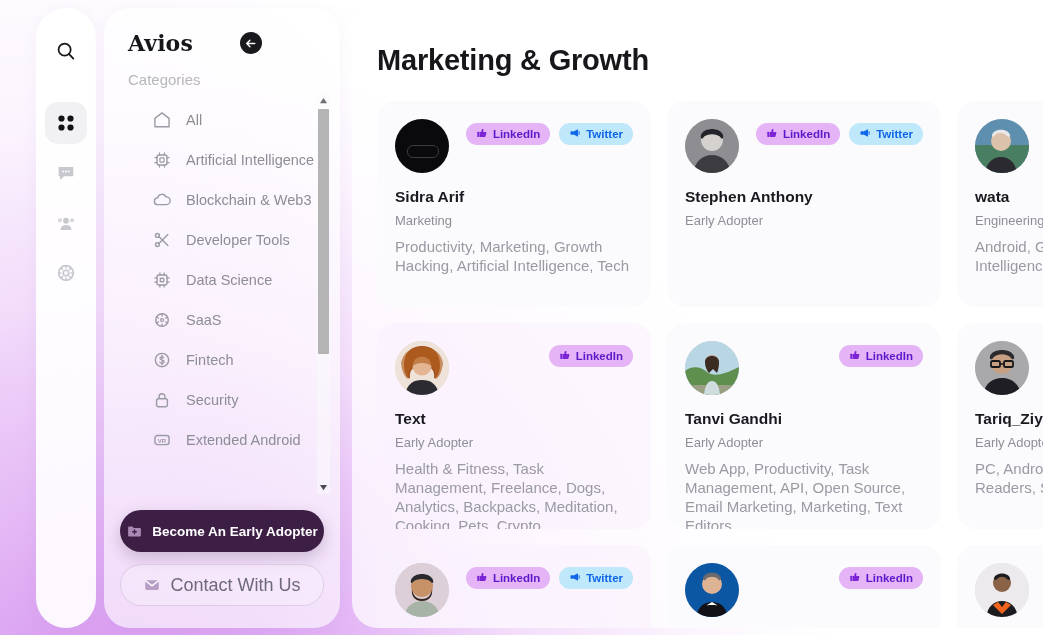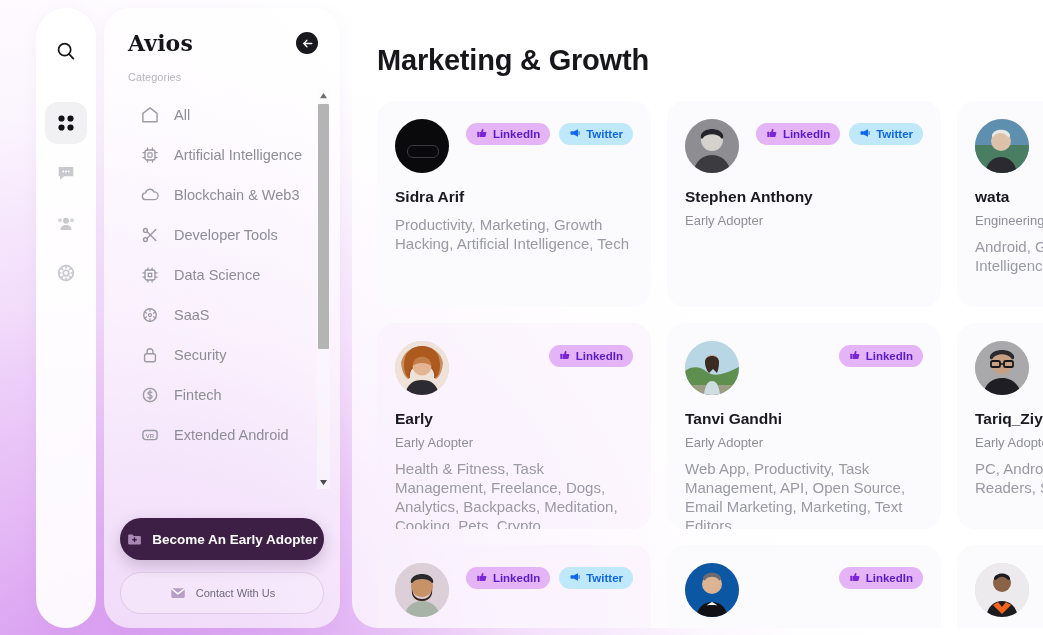--- a/index.html
+++ b/index.html
@@ -53,52 +53,52 @@
   .sidebar {
     position: absolute;
     left: 104px; top: 8px;
     width: 236px; height: 620px;
     background: rgba(255,255,255,0.62);
     border-radius: 26px;
     overflow: hidden;
     box-shadow: 0 1px 14px rgba(150,110,180,0.06);
   }
   .sb-head {
-    display: flex; align-items: center; justify-content: space-between;
+    display: flex; align-items: center; 
     padding: 22px 22px 0 24px;
     gap: 47px;
   }
   .sb-logo {
     font-family: "DejaVu Serif", "Liberation Serif", serif;
     font-size: 22px;
     font-weight: 700;
     color: #16161a;
     letter-spacing: 0.1px;
   }
   .sb-back {
     width: 22px; height: 22px;
     border-radius: 50%;
     background: #19191d;
     display: flex; align-items: center; justify-content: center;
     cursor: pointer;
     flex: 0 0 auto;
   }
   .sb-sub {
-    font-size: 11px;
+    font-size: 15px;
     color: #b7b6bd;
     padding: 15px 0 4px 24px;
   }
 
   .cat-scroll {
     position: relative;
     height: 400px;
     margin-top: 2px;
     overflow: hidden;
   }
-  .cat-list { padding-left: 36px; padding-top: 6px; }
+  .cat-list { padding-left: 24px; padding-top: 6px; margin-left: 24px; }
   .cat-item {
     display: flex;
     align-items: center;
     gap: 14px;
     height: 40px;
     cursor: pointer;
     color: #8d8d96;
     font-size: 14.5px;
   }
   .cat-item .ico { width: 20px; height: 20px; flex: 0 0 20px; display:flex; align-items:center; justify-content:center;}
@@ -122,21 +122,21 @@
     position: absolute;
     left: 1px; top: 15px;
     width: 11px; height: 245px;
     background: #b4b4b4;
     border-radius: 1px;
     cursor: pointer;
   }
 
   .sb-actions {
     position: absolute;
-    left: 0; right: 0; bottom: 14px;
+    left: 0; right: 0; bottom: 22px;
     padding: 0 16px;
   }
   .btn-primary {
     height: 42px;
     border-radius: 21px;
     background: #3d1f46;
     color: #ffffff;
     display: flex; align-items: center; justify-content: center;
     gap: 9px;
     font-size: 13.5px;
@@ -145,21 +145,21 @@
     box-shadow: 0 6px 16px rgba(61,31,70,0.22);
   }
   .btn-ghost {
     height: 42px;
     margin-top: 12px;
     border-radius: 21px;
     border: 1px solid rgba(140,110,160,0.22);
     color: #6f6a78;
     display: flex; align-items: center; justify-content: center;
     gap: 9px;
-    font-size: 11px;
+    font-size: 18px;
     cursor: pointer;
     background: rgba(255,255,255,0.25);
   }
 
   
   .main {
     position: absolute;
     left: 352px; top: 8px;
     width: 700px; height: 620px;
     background: rgba(255,255,255,0.72);
@@ -368,34 +368,34 @@
                 <circle cx="12" cy="12" r="7.5" fill="none" stroke="#9b9ba4" stroke-width="1.7"></circle>
                 <circle cx="12" cy="12" r="1.8" fill="none" stroke="#9b9ba4" stroke-width="1.5"></circle>
                 <path d="M12 4.5v3M12 16.5v3M5.3 8.2l2.6 1.6M16.1 14.2l2.6 1.6M5.3 15.8l2.6-1.6M16.1 9.8l2.6-1.6" stroke="#9b9ba4" stroke-width="1.4" stroke-linecap="round"></path>
               </svg>
             </span>
             <span class="cat-label">SaaS</span>
           </div>
           <div class="cat-item">
             <span class="ico">
               <svg width="20" height="20" viewBox="0 0 24 24" fill="none">
+                <circle cx="12" cy="12" r="8" fill="none" stroke="#9b9ba4" stroke-width="1.7"></circle>
+                <path d="M14.3 9.3c-.5-.8-1.4-1.2-2.4-1.2-1.4 0-2.4.8-2.4 1.9 0 2.6 5 1.2 5 3.9 0 1.2-1.1 2-2.6 2-1.1 0-2-.4-2.5-1.2M12 6.2v11.6" fill="none" stroke="#9b9ba4" stroke-width="1.5" stroke-linecap="round"></path>
+              </svg>
+            </span>
+            <span class="cat-label">Fintech</span>
+          </div>
+          <div class="cat-item">
+            <span class="ico">
+              <svg width="20" height="20" viewBox="0 0 24 24" fill="none">
                 <rect x="5.5" y="10.5" width="13" height="9.5" rx="2.4" fill="none" stroke="#9b9ba4" stroke-width="1.7"></rect>
                 <path d="M8.5 10.5V8a3.5 3.5 0 017 0v2.5" fill="none" stroke="#9b9ba4" stroke-width="1.7"></path>
               </svg>
             </span>
             <span class="cat-label">Security</span>
-          </div>
-          <div class="cat-item">
-            <span class="ico">
-              <svg width="20" height="20" viewBox="0 0 24 24" fill="none">
-                <circle cx="12" cy="12" r="8" fill="none" stroke="#9b9ba4" stroke-width="1.7"></circle>
-                <path d="M14.3 9.3c-.5-.8-1.4-1.2-2.4-1.2-1.4 0-2.4.8-2.4 1.9 0 2.6 5 1.2 5 3.9 0 1.2-1.1 2-2.6 2-1.1 0-2-.4-2.5-1.2M12 6.2v11.6" fill="none" stroke="#9b9ba4" stroke-width="1.5" stroke-linecap="round"></path>
-              </svg>
-            </span>
-            <span class="cat-label">Fintech</span>
           </div>
           <div class="cat-item">
             <span class="ico">
               <svg width="20" height="20" viewBox="0 0 24 24" fill="none">
                 <rect x="3.5" y="6.5" width="17" height="11" rx="3" fill="none" stroke="#9b9ba4" stroke-width="1.7"></rect>
                 <text x="12" y="15.4" font-size="7.2" font-family="Liberation Sans, sans-serif" font-weight="700" fill="#9b9ba4" text-anchor="middle">VR</text>
               </svg>
             </span>
             <span class="cat-label">Extended Android</span>
           </div>
@@ -454,20 +454,21 @@
                 <span><svg width="12" height="12" viewBox="0 0 24 24">
                     <path d="M18 4.5v15l-8-4.2V8.7z" fill="#1066e8"></path>
                     <rect x="3" y="8.6" width="7" height="6.8" rx="1.4" fill="#1066e8"></rect>
                     <path d="M20.2 9.2v5.6" stroke="#1066e8" stroke-width="2" stroke-linecap="round"></path>
                   </svg></span>
                 <span>Twitter</span>
               </div>
             </div>
           </div>
           <div class="card-name">Sidra Arif</div>
+          <div class="card-role">Marketing</div>
           <div class="card-tags">Productivity, Marketing, Growth Hacking, Artificial Intelligence, Tech</div>
         </div>
         <div class="card">
           <div class="card-top">
             <div class="avatar"><svg class="av-photo" viewBox="0 0 54 54">
                 <rect width="54" height="54" fill="#8e8e92"></rect>
                 <circle cx="27" cy="21" r="11" fill="#d5d2cd"></circle>
                 <path d="M8 54c2-12 10-18 19-18s17 6 19 18z" fill="#3b3b40"></path>
                 <path d="M16 16c3-8 19-8 22 0 1 3-1 5-2 3-3-5-15-5-18 0-1 2-3 0-2-3z" fill="#24242a"></path>
               </svg></div>
@@ -518,21 +519,21 @@
             <div class="badges">
               <div class="badge linkedin">
                 <span><svg width="12" height="12" viewBox="0 0 24 24">
                     <path d="M7 10h3.2l1.3-4.4A2 2 0 0113.4 4c1 0 1.7.9 1.5 1.9L14.3 10H19a1.8 1.8 0 011.7 2.3l-1.7 6A2.4 2.4 0 0116.7 20H7z" fill="#7b25d6"></path>
                     <rect x="2.6" y="9.6" width="3.6" height="10.4" rx="1.1" fill="#7b25d6"></rect>
                   </svg></span>
                 <span>LinkedIn</span>
               </div>
             </div>
           </div>
-          <div class="card-name">Early</div>
+          <div class="card-name">Text</div>
           <div class="card-role">Early Adopter</div>
           <div class="card-tags">Health &amp; Fitness, Task Management, Freelance, Dogs, Analytics, Backpacks, Meditation, Cooking, Pets, Crypto,</div>
         </div>
         <div class="card">
           <div class="card-top">
             <div class="avatar"><svg class="av-photo" viewBox="0 0 54 54">
                 <rect width="54" height="54" fill="#b9d6e4"></rect>
                 <path d="M0 30c8-6 16-4 22 1 7 5 16 3 32-5v28H0z" fill="#5f8f4e"></path>
                 <rect y="44" width="54" height="10" fill="#9a9f83"></rect>
                 <circle cx="27" cy="21" r="7" fill="#c89e81"></circle>

